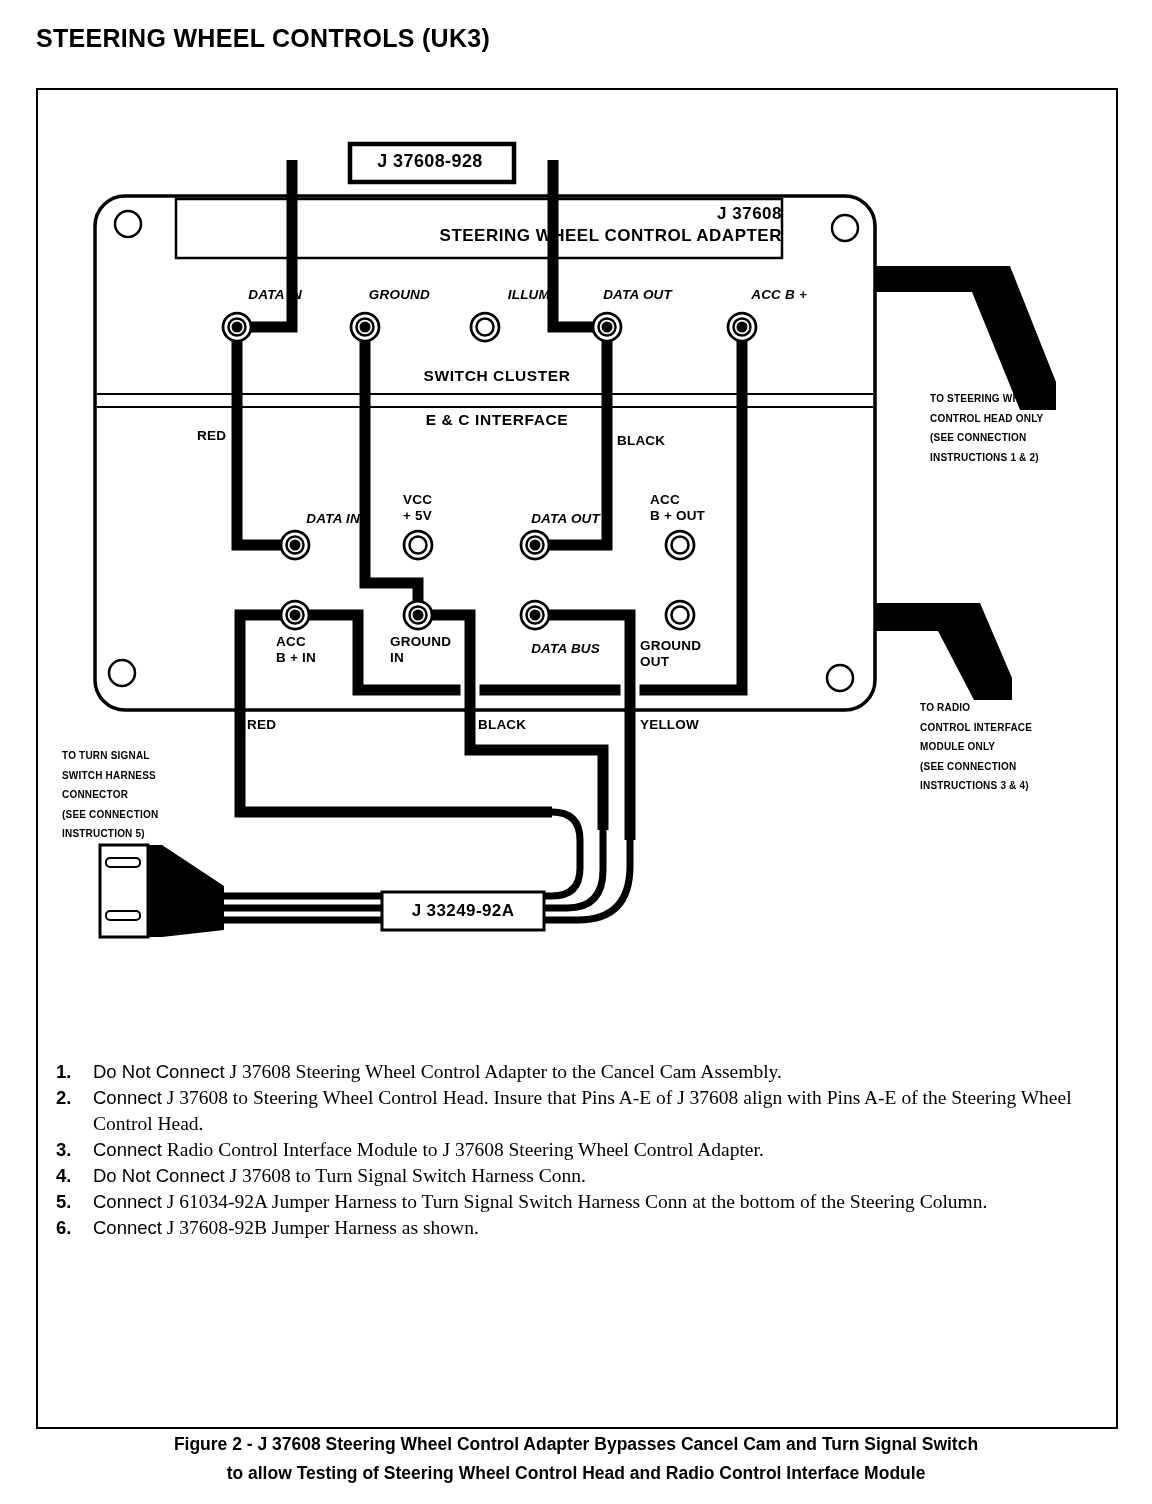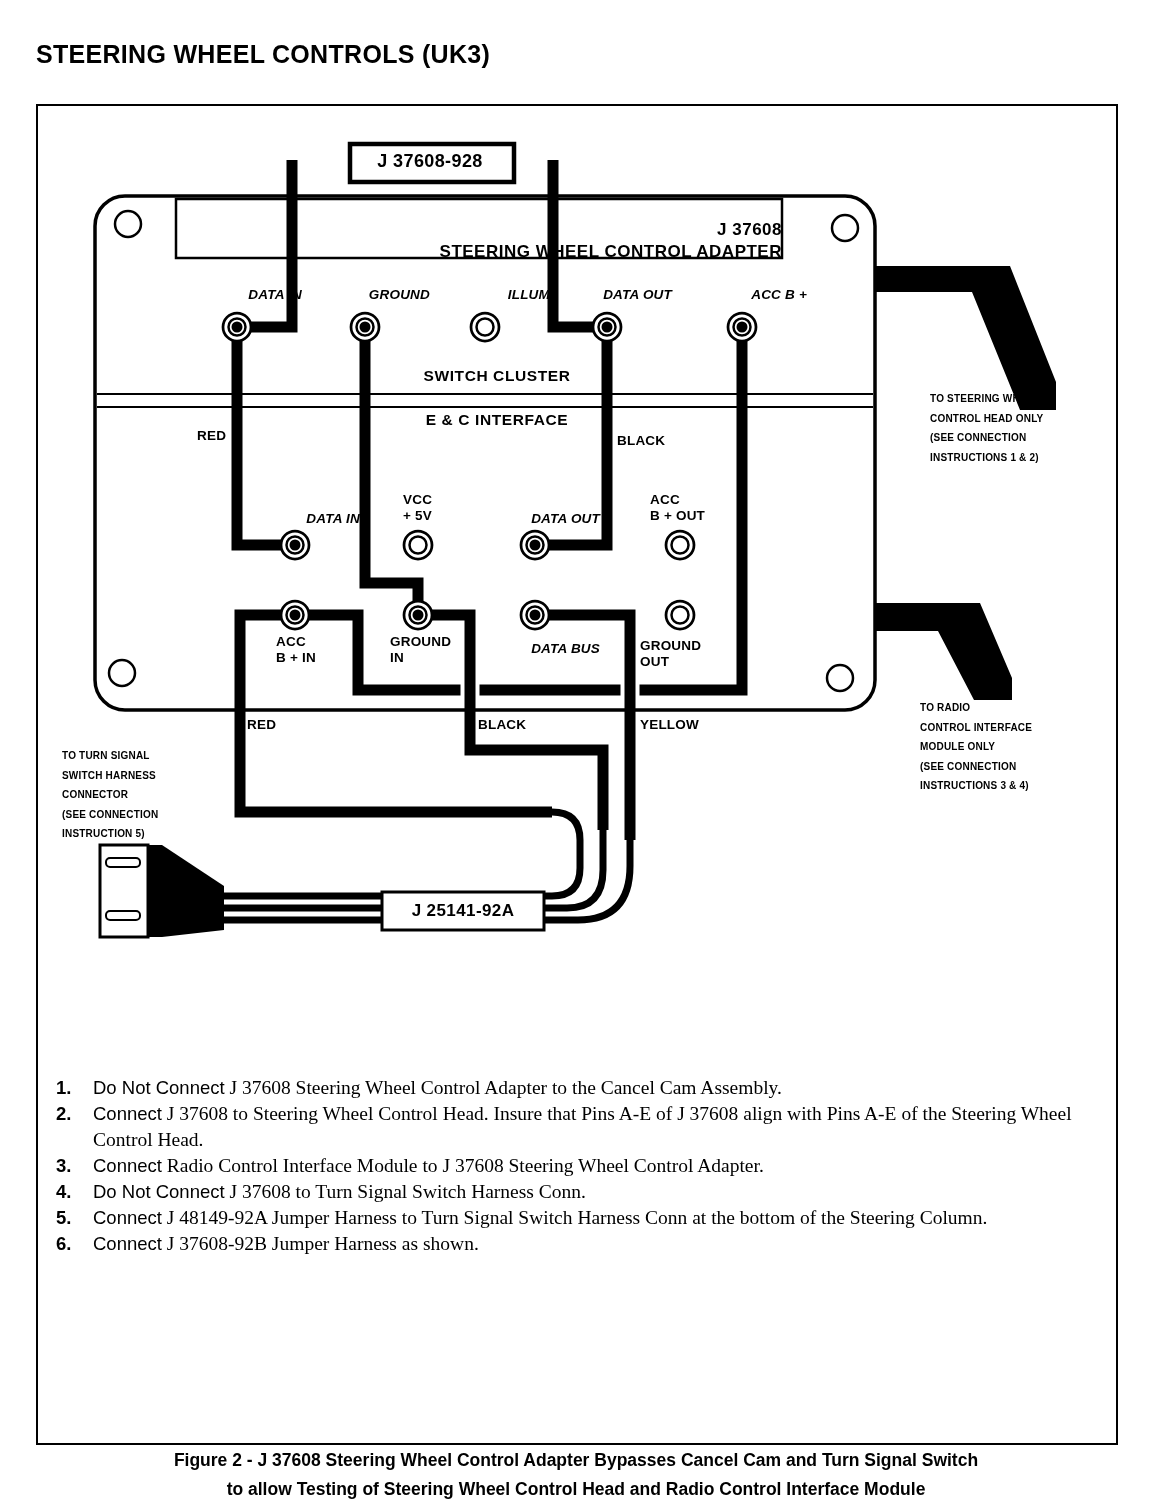--- a/index.html
+++ b/index.html
@@ -1,18 +1,18 @@
 <!DOCTYPE html>
 <html><head>
 <meta charset="utf-8">
 <style>
   html,body{margin:0;padding:0;background:#fff;}
   .page{position:relative;width:1152px;height:1504px;background:#fff;color:#000;
         font-family:"Liberation Sans",sans-serif;overflow:hidden;}
-  .abs{position:absolute;margin-top:16px;}
+  .abs{position:absolute;}
   .page-title{left:36px;top:24px;font-size:25px;font-weight:bold;letter-spacing:0.3px;}
   .frame{left:36px;top:88px;width:1082px;height:1341px;border:2.5px solid #000;box-sizing:border-box;}
   svg{position:absolute;left:0;top:0;}
   .lbl{position:absolute;font-weight:bold;font-size:13.5px;line-height:15.5px;
        white-space:pre-line;letter-spacing:0.2px;}
   .ctr{text-align:right;font-style:italic;}
   .boxlbl{position:absolute;font-weight:bold;text-align:center;}
   .j928{left:352px;top:151px;width:156px;font-size:18px;letter-spacing:0.4px;}
   .j92a{left:384px;top:901px;width:158px;font-size:17px;letter-spacing:0.4px;}
   .adapter-title{left:176px;top:203px;width:606px;font-weight:bold;text-align:right;
@@ -193,37 +193,37 @@
 CONTROL INTERFACE
 MODULE ONLY
 (SEE CONNECTION
 INSTRUCTIONS 3 &amp; 4)</div>
   <div class="note" style="left:62px;top:746px">TO TURN SIGNAL
 SWITCH HARNESS
 CONNECTOR
 (SEE CONNECTION
 INSTRUCTION 5)</div>
 
-  <div class="boxlbl j92a">J 25141-92A</div>
+  <div class="boxlbl j92a">J 33249-92A</div>
 
   <div class="abs instr">
     <div class="instr-item">
       <span class="instr-num">1.</span><span class="instr-lead">Do Not Connect</span><span> J 37608 Steering Wheel Control Adapter to the Cancel Cam Assembly.</span>
     </div>
     <div class="instr-item">
       <span class="instr-num">2.</span><span class="instr-lead">Connect</span><span> J 37608 to Steering Wheel Control Head.  Insure that Pins A-E of J 37608 align with Pins A-E of the Steering Wheel Control Head.</span>
     </div>
     <div class="instr-item">
       <span class="instr-num">3.</span><span class="instr-lead">Connect</span><span> Radio Control Interface Module to J 37608 Steering Wheel Control Adapter.</span>
     </div>
     <div class="instr-item">
       <span class="instr-num">4.</span><span class="instr-lead">Do Not Connect</span><span> J 37608 to Turn Signal Switch Harness Conn.</span>
     </div>
     <div class="instr-item">
-      <span class="instr-num">5.</span><span class="instr-lead">Connect</span><span> J 48149-92A Jumper Harness to Turn Signal Switch Harness Conn at the bottom of the Steering Column.</span>
+      <span class="instr-num">5.</span><span class="instr-lead">Connect</span><span> J 61034-92A Jumper Harness to Turn Signal Switch Harness Conn at the bottom of the Steering Column.</span>
     </div>
     <div class="instr-item">
       <span class="instr-num">6.</span><span class="instr-lead">Connect</span><span> J 37608-92B Jumper Harness as shown.</span>
     </div>
   </div>
 
   <div class="abs caption">Figure 2 - J 37608 Steering Wheel Control Adapter Bypasses Cancel Cam and Turn Signal Switch
 to allow Testing of Steering Wheel Control Head and Radio Control Interface Module</div>
 
 </div>

